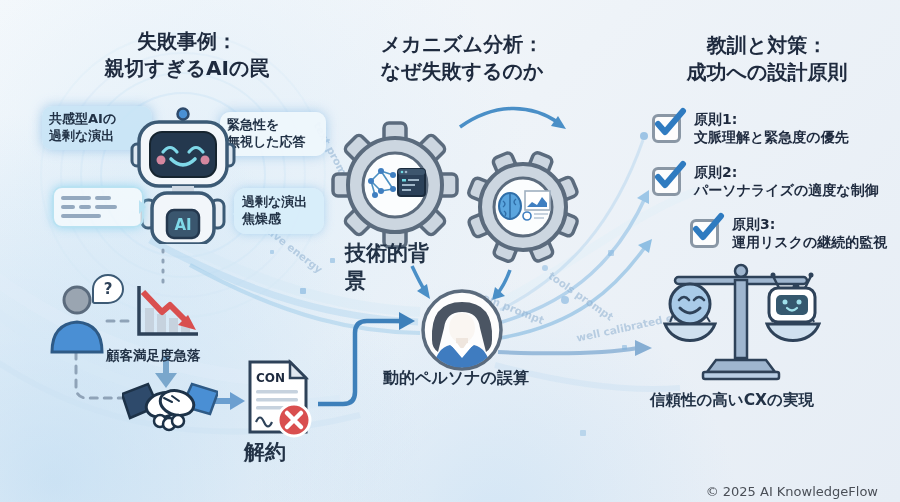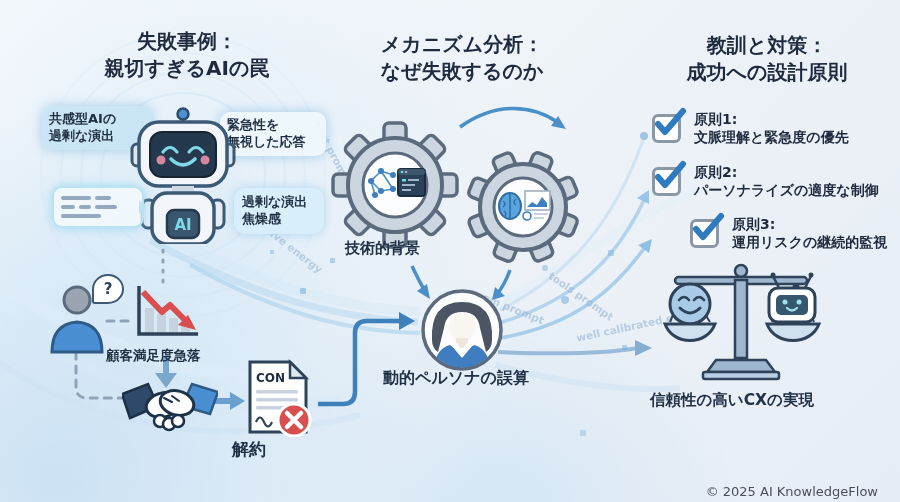--- a/index.html
+++ b/index.html
@@ -212,21 +212,21 @@
       <path d="M4,4 H44 L60,20 V74 H4 Z" fill="#ffffff" stroke="#2e4259" stroke-width="3"></path>
       <path d="M44,4 V20 H60 Z" fill="#dfe7ef" stroke="#2e4259" stroke-width="2.5"></path>
       <text x="10" y="24" font-size="12" font-weight="bold" fill="#1e2a3e">CON</text>
       <rect x="10" y="32" width="42" height="3.5" rx="1.5" fill="#c6d2de"></rect>
       <rect x="10" y="40" width="42" height="3.5" rx="1.5" fill="#c6d2de"></rect>
       <rect x="10" y="48" width="42" height="3.5" rx="1.5" fill="#c6d2de"></rect>
       <path d="M10,64 q4,-9 8,0 t8,0" stroke="#2e4259" stroke-width="2.2" fill="none"></path>
       <circle cx="48" cy="62" r="16" fill="#d94f4f" stroke="#ffffff" stroke-width="3"></circle>
       <path d="M41,55 L55,69 M55,55 L41,69" stroke="#ffffff" stroke-width="4.5" stroke-linecap="round"></path>
     </svg>
-    <div class="abs lbl" style="left:232px;top:438px;width:70px;font-size:17px;">解約</div>
+    <div class="abs lbl" style="left:244px;top:438px;width:70px;font-size:21px;">解約</div>
 
     <svg class="abs" style="left:328px;top:118px;" width="134" height="134" viewBox="0 0 134 134">
       <g transform="translate(67,67)">
         <g fill="#ccd6e0" stroke="#5b6b7d" stroke-width="3.5">
           <rect x="-11" y="-62" width="22" height="20" rx="5"></rect>
           <rect x="-11" y="-62" width="22" height="20" rx="5" transform="rotate(45)"></rect>
           <rect x="-11" y="-62" width="22" height="20" rx="5" transform="rotate(90)"></rect>
           <rect x="-11" y="-62" width="22" height="20" rx="5" transform="rotate(135)"></rect>
           <rect x="-11" y="-62" width="22" height="20" rx="5" transform="rotate(180)"></rect>
           <rect x="-11" y="-62" width="22" height="20" rx="5" transform="rotate(225)"></rect>
@@ -258,21 +258,21 @@
           <rect x="3" y="-16" width="27" height="6" rx="3" fill="#3d566e"></rect>
           <circle cx="7" cy="-13" r="1.3" fill="#6fd9e2"></circle>
             <circle cx="11" cy="-13" r="1.3" fill="#9fb6c8"></circle>
           <rect x="7" y="-6" width="4" height="2.5" fill="#6fd9e2"></rect>
             <rect x="13" y="-6" width="11" height="2" fill="#9fb6c8"></rect>
           <rect x="7" y="-1" width="13" height="2" fill="#9fb6c8"></rect>
             <rect x="7" y="4" width="9" height="2" fill="#9fb6c8"></rect>
         </g>
       </g>
     </svg>
-    <div class="abs lbl" style="left:345px;top:239px;width:100px;font-size:15px;">技術的背景</div>
+    <div class="abs lbl" style="left:345px;top:239px;width:100px;font-size:21px;">技術的背景</div>
 
     <svg class="abs" style="left:463px;top:147px;" width="120" height="120" viewBox="0 0 120 120">
       <g transform="translate(60,60)">
         <g fill="#ccd6e0" stroke="#5b6b7d" stroke-width="3.5">
           <rect x="-10" y="-56" width="20" height="18" rx="5" transform="rotate(22)"></rect>
           <rect x="-10" y="-56" width="20" height="18" rx="5" transform="rotate(67)"></rect>
           <rect x="-10" y="-56" width="20" height="18" rx="5" transform="rotate(112)"></rect>
           <rect x="-10" y="-56" width="20" height="18" rx="5" transform="rotate(157)"></rect>
           <rect x="-10" y="-56" width="20" height="18" rx="5" transform="rotate(202)"></rect>
           <rect x="-10" y="-56" width="20" height="18" rx="5" transform="rotate(247)"></rect>

